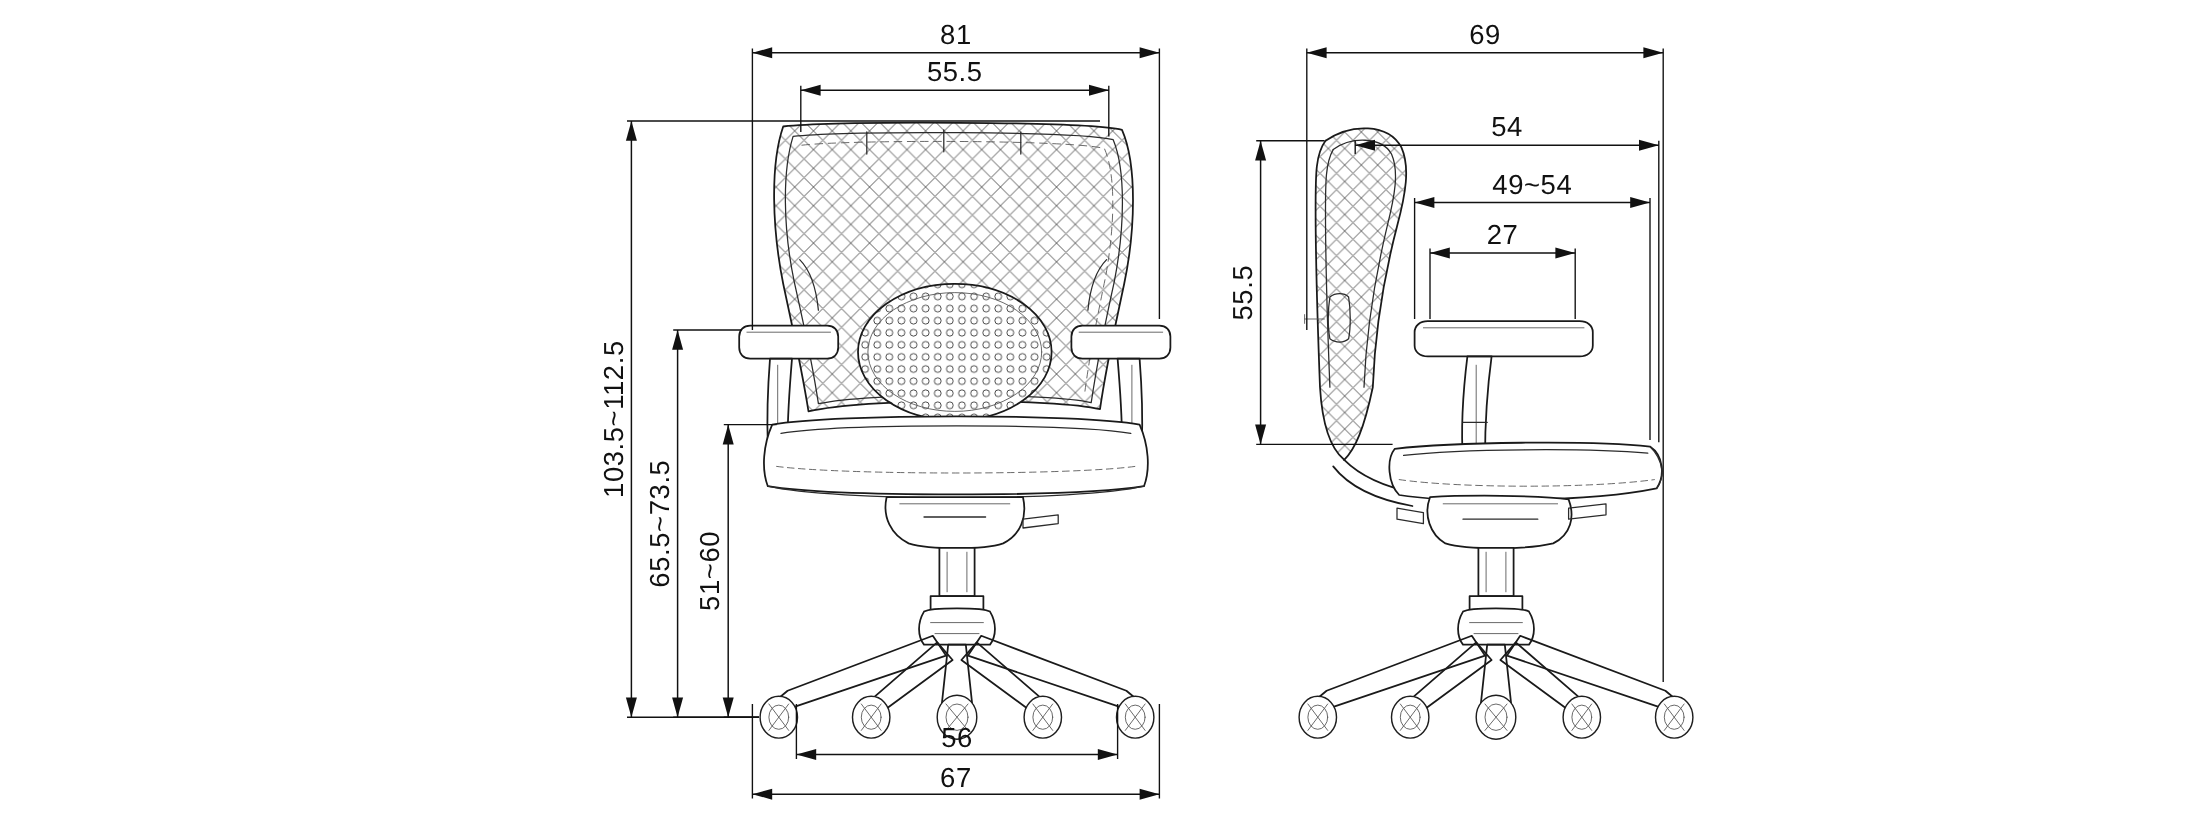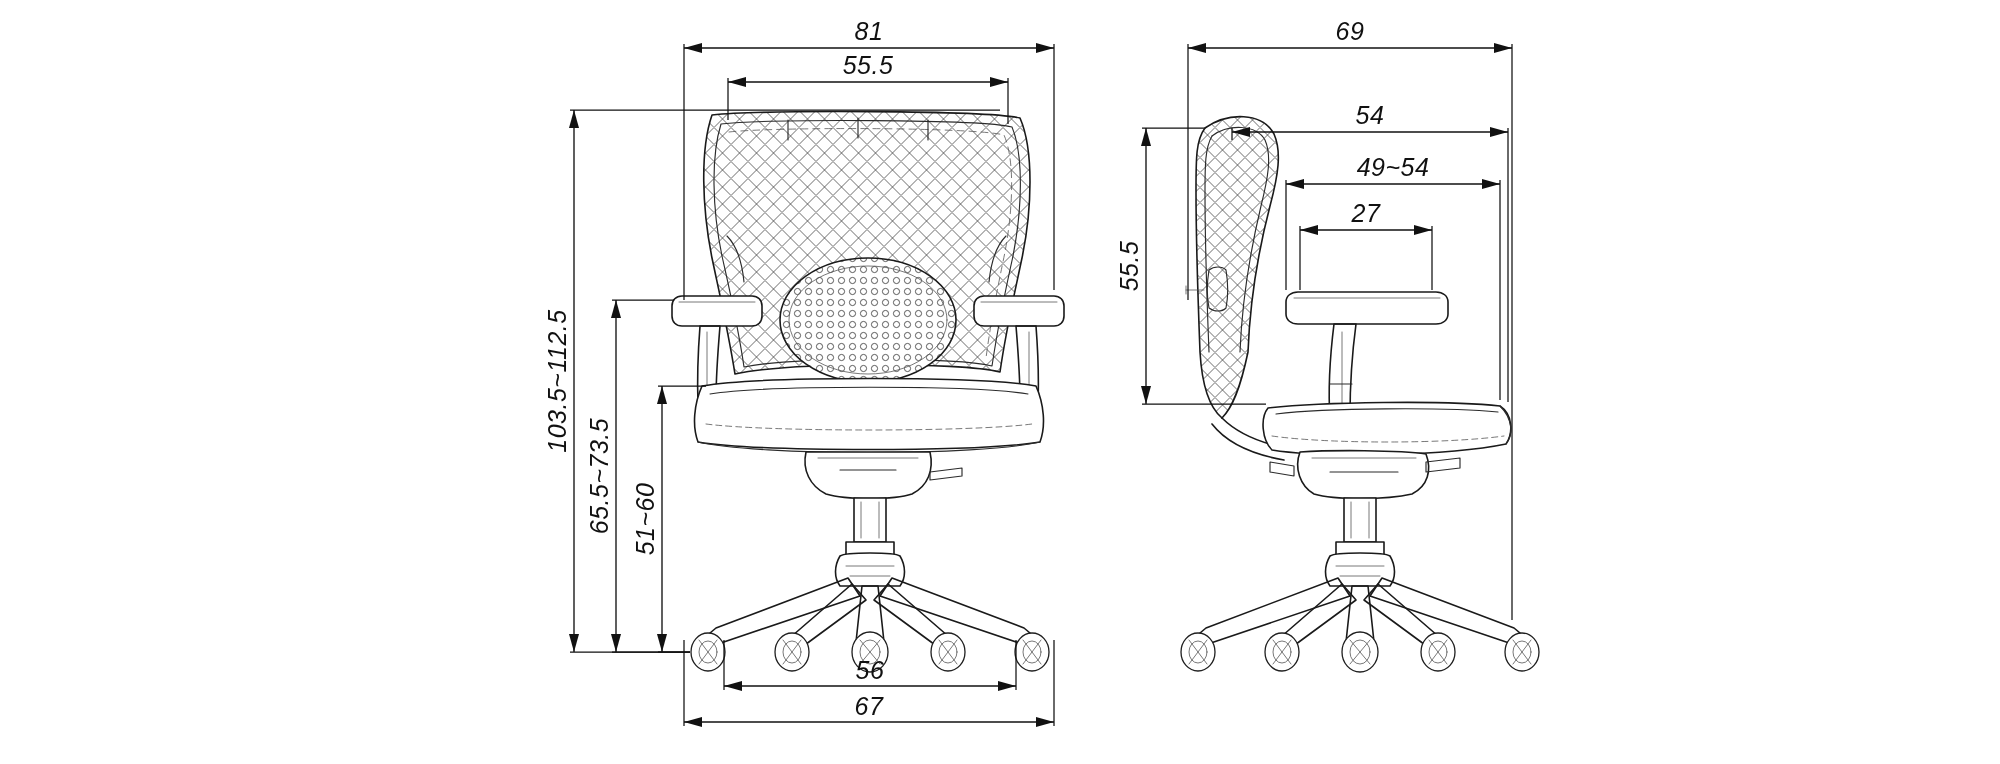--- a/index.html
+++ b/index.html
@@ -12,21 +12,20 @@
     width: 2000px;
     height: 764px;
     font-family: "Liberation Sans", sans-serif;
     overflow: hidden;
   }
   #drawing-root {
     position: relative;
     width: 2000px;
     height: 764px;
     background: #ffffff;
-    font-style: italic;
   }
   svg#cad {
     display: block;
     width: 2000px;
     height: 764px;
   }
   .ln {
     fill: none;
     stroke: #1a1a1a;
     stroke-width: 1.6;

